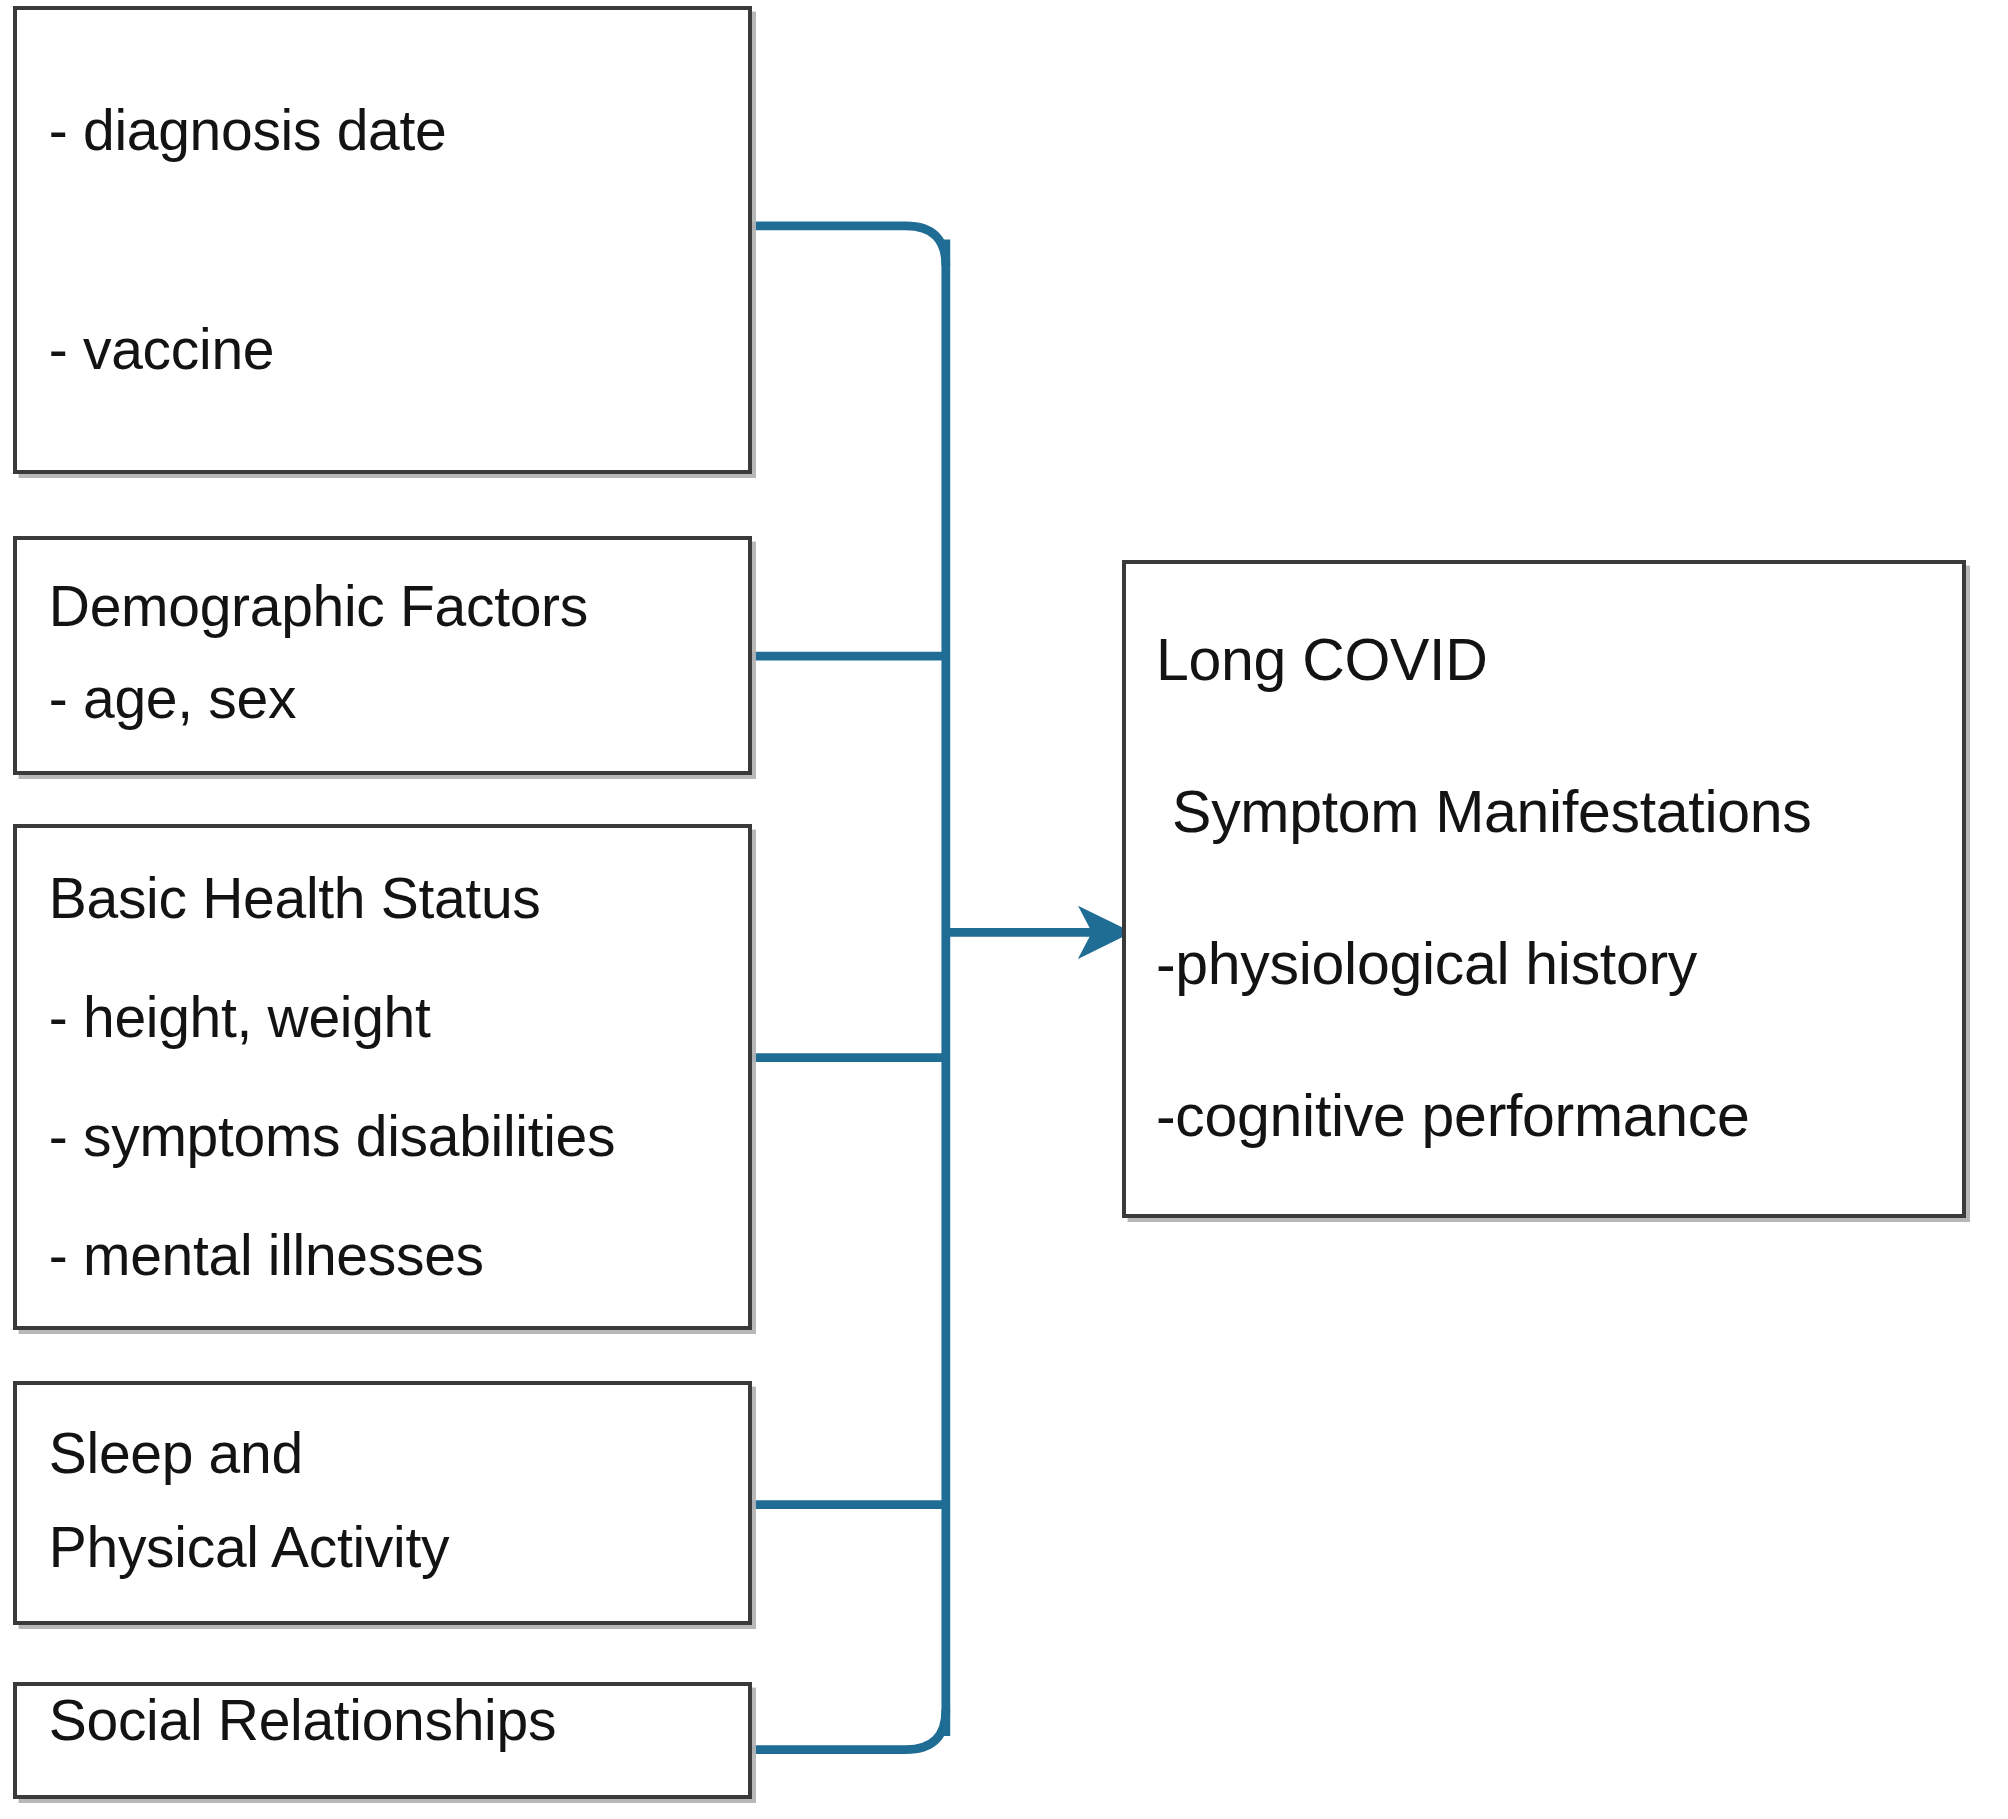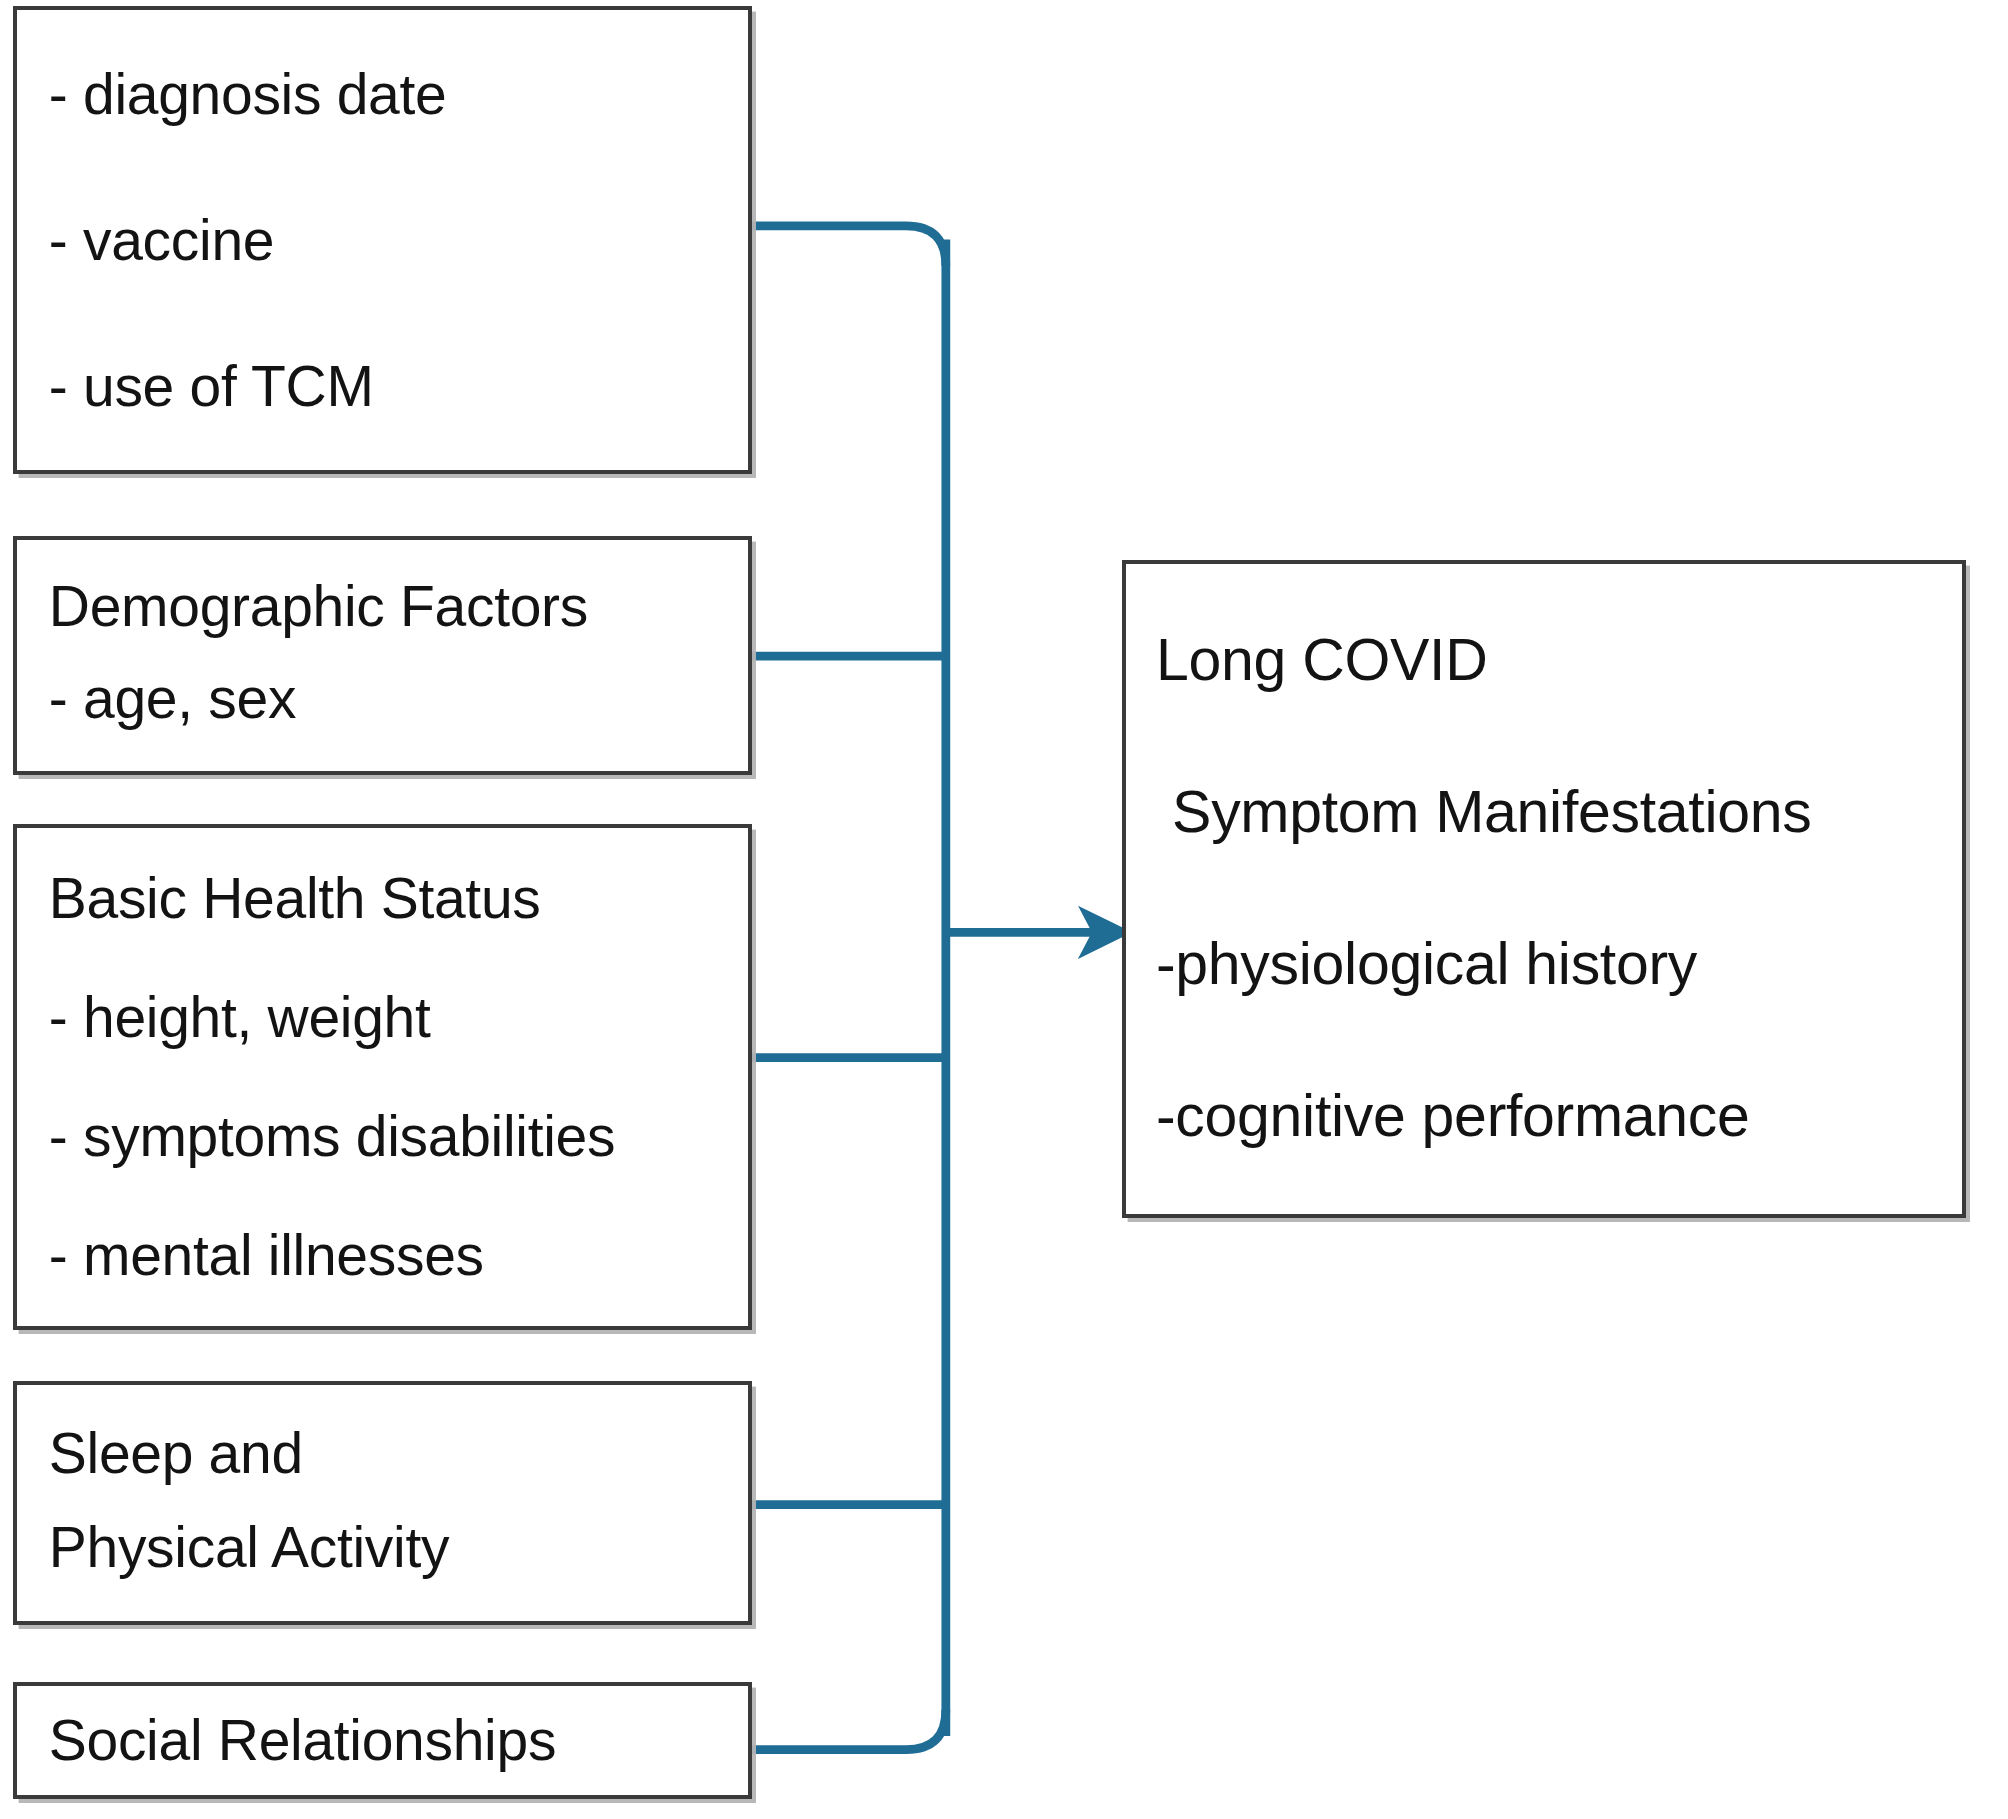--- a/index.html
+++ b/index.html
@@ -42,21 +42,21 @@
   #node-covid   { left: 12.8px;   top: 6.4px;    width: 739px;  height: 468px; }
   #node-demo    { left: 12.8px;   top: 536px;  width: 739px;  height: 239px; }
   #node-health  { left: 12.8px;   top: 824px; width: 739px;  height: 506px; }
   #node-sleep   { left: 12.8px;   top: 1381px; width: 739px;  height: 244px; }
   #node-social  { left: 12.8px;   top: 1682px; width: 739px;  height: 117px; }
   #node-longcovid { left: 1086px; top: 560px; width: 844px; height: 658px; margin-left: 36px; }
 
   #node-longcovid .lines { padding: 21px 16px 21px 30px; }
   #node-longcovid .txt { font-size: 59px; }
 
-  #node-social .lines  { padding: 4.8px 14.4px 4.8px 32px; justify-content: center; }
+  #node-social .lines  { padding: 4.8px 14.4px 4.8px 32px; justify-content: flex-start; }
   #node-sleep .lines   { padding: 22.3px 14.4px 27px 32px; }
   #node-demo .lines    { padding: 21px 14.4px 27px 32px; }
 
   .connector-layer {
     position: absolute;
     left: 0; top: 0;
     width: 2009px;
     height: 1820px;
     pointer-events: none;
   }
@@ -85,21 +85,20 @@
 
     <line x1="1185" y1="300" x2="1185" y2="2175" stroke="#1F6C95" stroke-width="11"></line>
 
     <line x1="1185" y1="1168" x2="1412" y2="1168" stroke="#1F6C95" stroke-width="11" marker-end="url(#arrowhead)"></line>
   </svg>
 
   <div class="node" id="node-covid">
     <div class="lines">
       <div class="txt">- diagnosis date</div>
       <div class="txt">- vaccine</div>
-      <div class="txt">- use of TCM</div>
     </div>
   </div>
 
   <div class="node" id="node-demo">
     <div class="lines">
       <div class="txt">Demographic Factors</div>
       <div class="txt">- age, sex</div>
     </div>
   </div>
 

